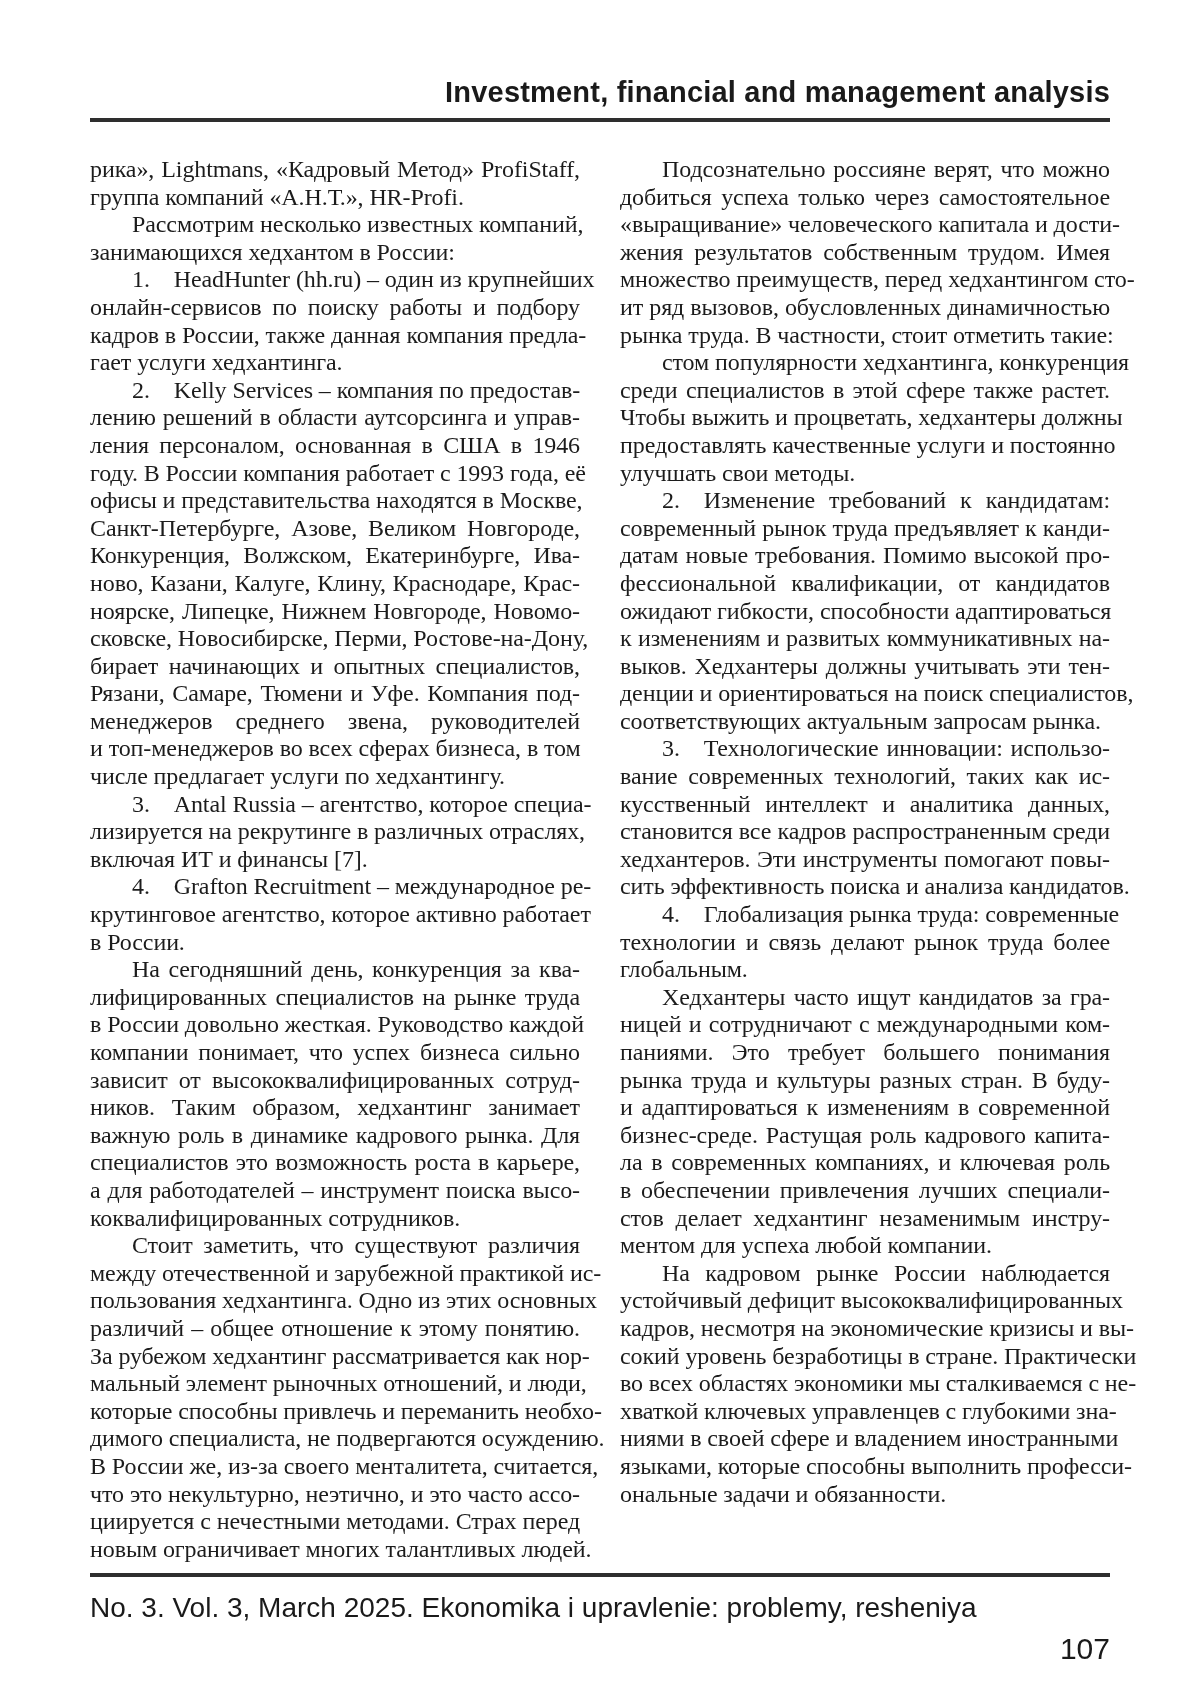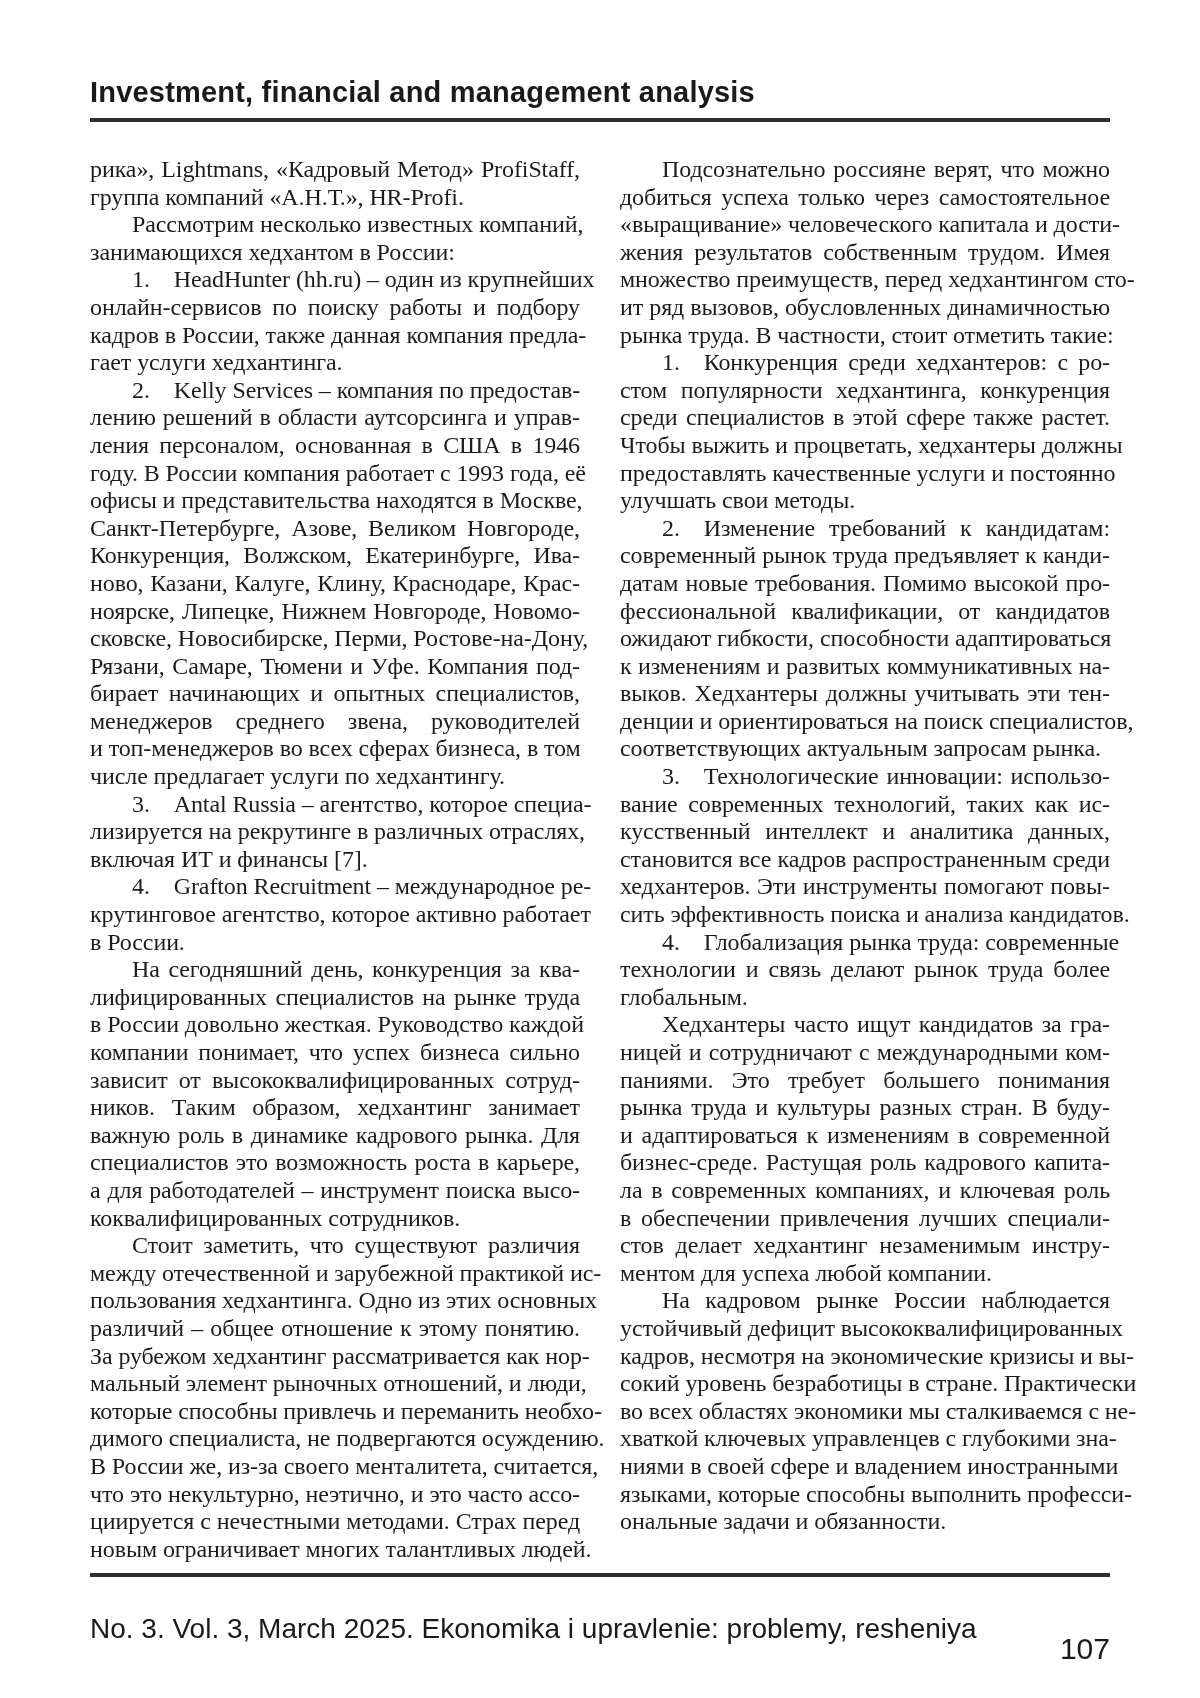--- a/index.html
+++ b/index.html
@@ -14,20 +14,21 @@
     background: #ffffff;
     font-family: "Liberation Serif", "DejaVu Serif", serif;
     color: #1c1c1c;
     overflow: hidden;
   }
   .running-head {
     position: absolute;
     left: 90px;
     right: 90px;
     top: 76px;
+    text-align: right;
     font-family: "Liberation Sans", sans-serif;
     font-weight: bold;
     font-size: 29px;
     letter-spacing: 0.2px;
     color: #1a1a1a;
     white-space: nowrap;
   }
   .header-rule {
     position: absolute;
     left: 90px;
@@ -70,21 +71,21 @@
   .footer {
     position: absolute;
     left: 90px;
     right: 90px;
     top: 1592px;
     font-family: "Liberation Sans", sans-serif;
     font-size: 28px;
     color: #1a1a1a;
     display: flex;
     justify-content: space-between;
-    align-items: center;
+    align-items: flex-start;
   }
   .footer .page-number { font-size: 30px; margin-top: 40px; }
 </style>
 </head>
 <body>
 
 <div class="page">
   <div class="running-head">Investment, financial and management analysis</div>
   <div class="header-rule"></div>
 
@@ -108,22 +109,22 @@
           <div class="line">2. Kelly Services – компания по предостав-</div>
           <div class="line">лению решений в области аутсорсинга и управ-</div>
           <div class="line">ления персоналом, основанная в США в 1946</div>
           <div class="line">году. В России компания работает с 1993 года, её</div>
           <div class="line">офисы и представительства находятся в Москве,</div>
           <div class="line">Санкт-Петербурге, Азове, Великом Новгороде,</div>
           <div class="line">Конкуренция, Волжском, Екатеринбурге, Ива-</div>
           <div class="line">ново, Казани, Калуге, Клину, Краснодаре, Крас-</div>
           <div class="line">ноярске, Липецке, Нижнем Новгороде, Новомо-</div>
           <div class="line">сковске, Новосибирске, Перми, Ростове-на-Дону,</div>
+          <div class="line">бирает начинающих и опытных специалистов,</div>
           <div class="line">Рязани, Самаре, Тюмени и Уфе. Компания под-</div>
-          <div class="line">бирает начинающих и опытных специалистов,</div>
           <div class="line">менеджеров среднего звена, руководителей</div>
           <div class="line">и топ-менеджеров во всех сферах бизнеса, в том</div>
           <div class="line last">числе предлагает услуги по хедхантингу.</div>
         </div>
         <div class="para indent">
           <div class="line">3. Antal Russia – агентство, которое специа-</div>
           <div class="line">лизируется на рекрутинге в различных отраслях,</div>
           <div class="line last">включая ИТ и финансы [7].</div>
         </div>
         <div class="para indent">
@@ -162,21 +163,20 @@
         <div class="para indent">
           <div class="line">Подсознательно россияне верят, что можно</div>
           <div class="line">добиться успеха только через самостоятельное</div>
           <div class="line">«выращивание» человеческого капитала и дости-</div>
           <div class="line">жения результатов собственным трудом. Имея</div>
           <div class="line">множество преимуществ, перед хедхантингом сто-</div>
           <div class="line">ит ряд вызовов, обусловленных динамичностью</div>
           <div class="line last">рынка труда. В частности, стоит отметить такие:</div>
         </div>
         <div class="para indent">
-          <div class="line">1. Конкуренция среди хедхантеров: с ро-</div>
           <div class="line">стом популярности хедхантинга, конкуренция</div>
           <div class="line">среди специалистов в этой сфере также растет.</div>
           <div class="line">Чтобы выжить и процветать, хедхантеры должны</div>
           <div class="line">предоставлять качественные услуги и постоянно</div>
           <div class="line last">улучшать свои методы.</div>
         </div>
         <div class="para indent">
           <div class="line">2. Изменение требований к кандидатам:</div>
           <div class="line">современный рынок труда предъявляет к канди-</div>
           <div class="line">датам новые требования. Помимо высокой про-</div>

